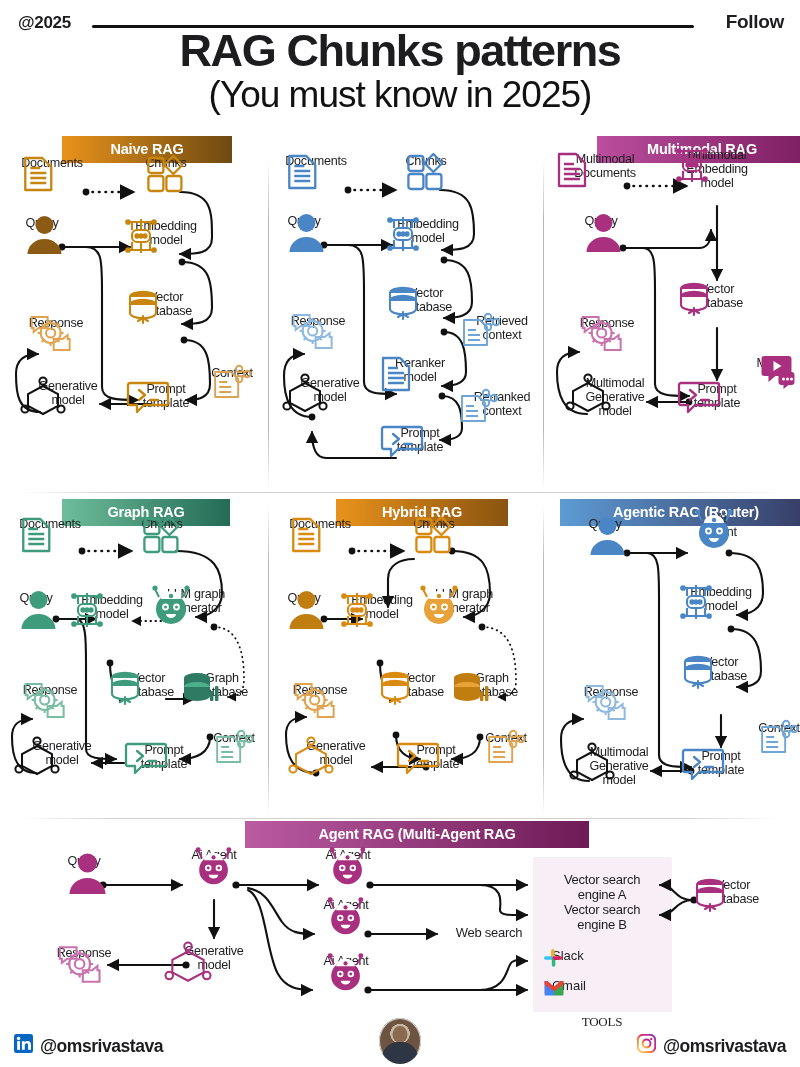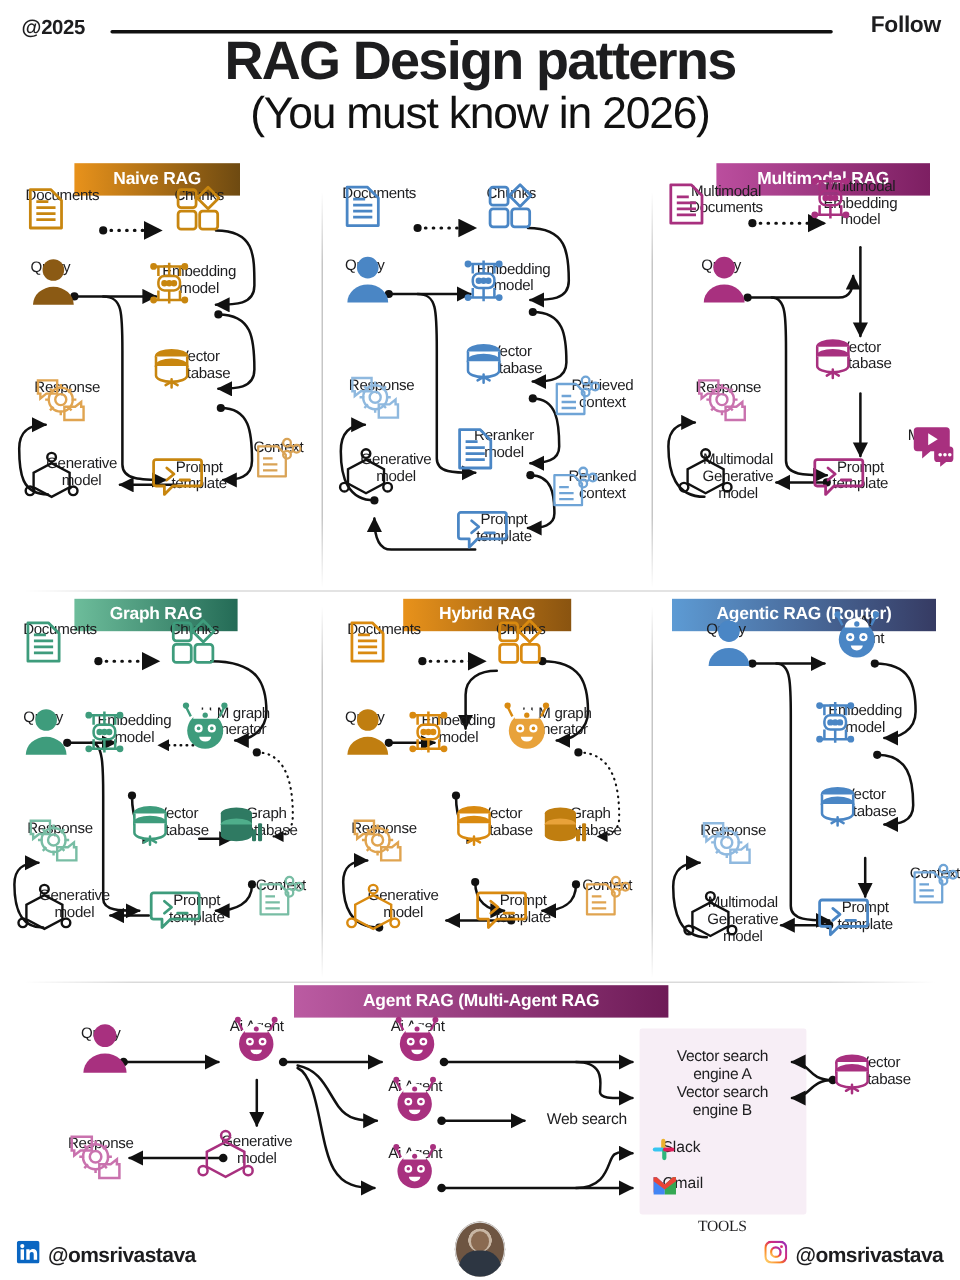--- a/index.html
+++ b/index.html
@@ -17,21 +17,21 @@
   .subtitle{position:absolute;left:0;top:76px;width:800px;text-align:center;
          font-size:37px;font-weight:400;letter-spacing:-1px;line-height:1.05;color:#111;}
 
   
   .vdiv{position:absolute;width:1px;background:linear-gradient(to bottom,rgba(0,0,0,0) 0%,rgba(0,0,0,.28) 18%,rgba(0,0,0,.28) 82%,rgba(0,0,0,0) 100%);}
   .hdiv{position:absolute;height:1px;background:linear-gradient(to right,rgba(0,0,0,0) 0%,rgba(0,0,0,.18) 12%,rgba(0,0,0,.18) 88%,rgba(0,0,0,0) 100%);}
 
   
   .panel{position:absolute;}
   .badge{position:absolute;color:#fff;font-size:14.5px;font-weight:700;letter-spacing:-.2px;
-         text-align:center;padding:5px 0 6px;white-space:nowrap;}
+         text-align:center;padding:5px 16px 6px;white-space:nowrap;}
 
   .stage{position:absolute;left:0;top:0;width:100%;height:100%;}
   .stage svg{position:absolute;left:0;top:0;overflow:visible;}
 
   .node{position:absolute;transform:translate(-50%,0);text-align:center;}
   .node .glyph{display:block;margin:0 auto;}
   .node .lbl{display:block;font-size:12.6px;font-weight:400;line-height:1.12;
              letter-spacing:-.25px;color:#1d1d1f;margin-top:2px;white-space:nowrap;}
   .node .lbl.w{white-space:normal;}
 
@@ -59,22 +59,22 @@
 </head>
 <body>
 
 <div class="page">
 
   <div class="hdr">
     <span class="handle">@2025</span>
     <span class="rule"></span>
     <span class="follow">Follow</span>
   </div>
-  <div class="title">RAG Design patterns</div>
-  <div class="subtitle">(You must know in 2026)</div>
+  <div class="title">RAG Chunks patterns</div>
+  <div class="subtitle">(You must know in 2025)</div>
 
   <div class="vdiv" style="left:268px;top:160px;height:330px"></div>
   <div class="vdiv" style="left:543px;top:160px;height:330px"></div>
   <div class="hdiv" style="left:20px;top:492px;width:760px"></div>
   <div class="vdiv" style="left:268px;top:505px;height:310px"></div>
   <div class="vdiv" style="left:543px;top:505px;height:310px"></div>
   <div class="hdiv" style="left:20px;top:818px;width:760px"></div>
 
   <div class="panel" style="left:0;top:132px;width:268px;height:358px">
     <div class="badge" style="left:62px;top:4px;width:138px;background:linear-gradient(90deg,#E8921B,#6E4A11)">Naive RAG</div>

